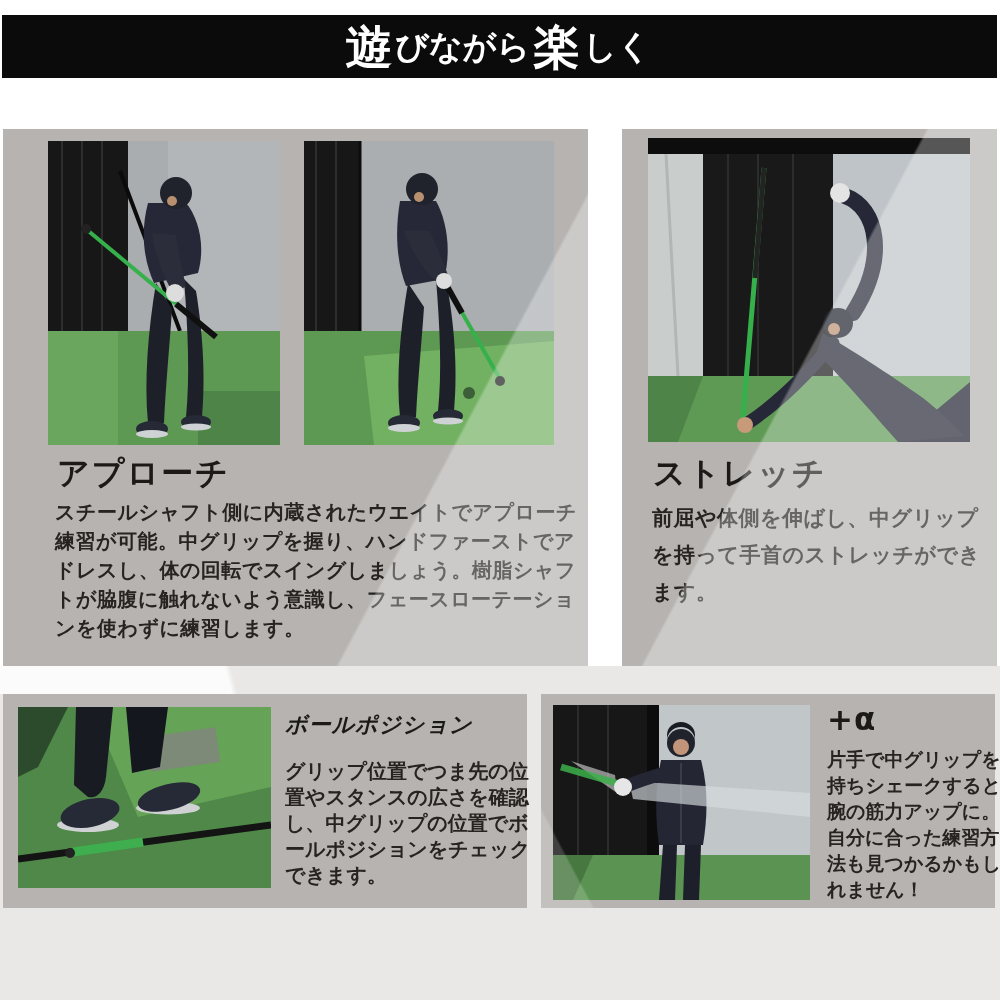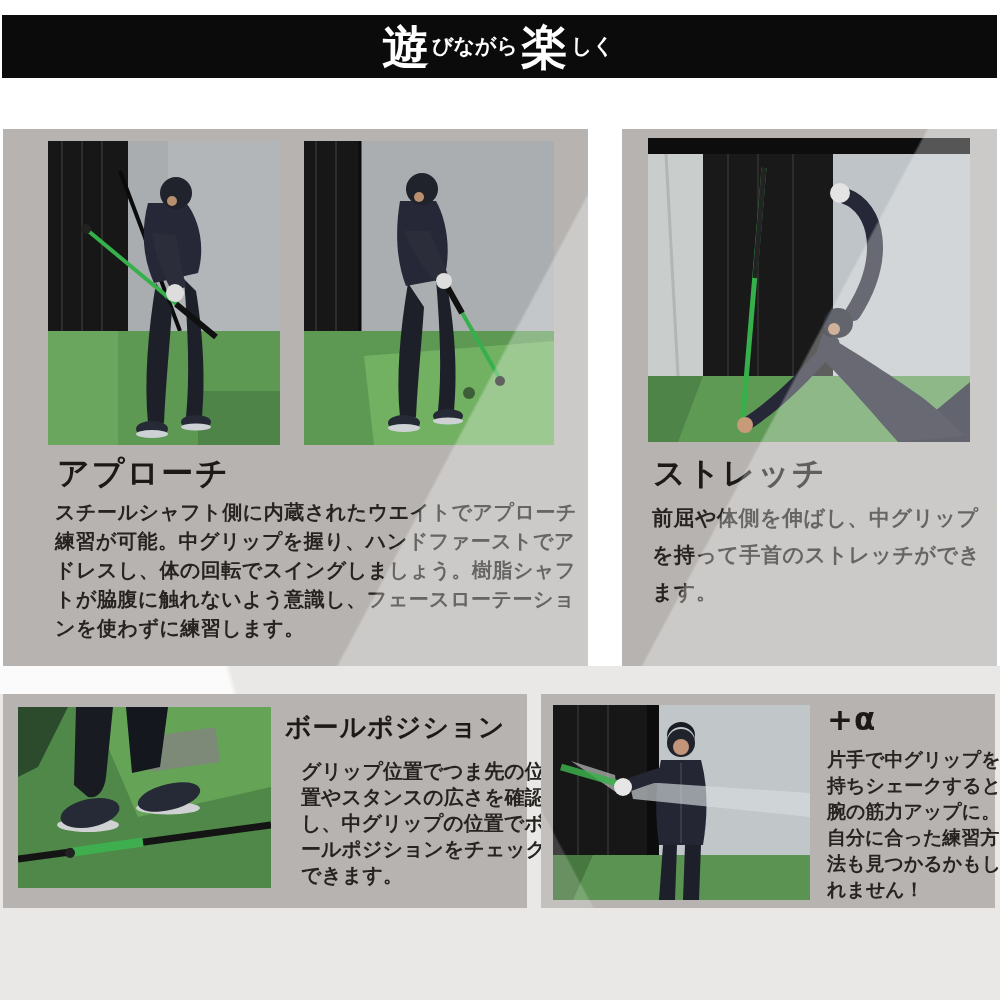--- a/index.html
+++ b/index.html
@@ -10,21 +10,21 @@
   }
   
   .lower-bg{position:absolute;left:0;top:666px;width:1000px;height:334px;background:#e9e8e7;}
   
   .gap-band{position:absolute;left:0;top:666px;width:1000px;height:28px;
     background:linear-gradient(75deg,#fbfbfb 23%,rgba(251,251,251,0) 23.6%);}
   
   .banner{position:absolute;left:2px;top:15px;width:995px;height:63px;background:#0b0b0b;
     display:flex;align-items:center;justify-content:center;color:#fff;}
   .t-lg{font-size:47px;font-weight:800;line-height:1;}
-  .t-sm{font-size:21px;font-weight:800;line-height:1;padding:0 3px;}
+  .t-sm{font-size:33px;font-weight:800;line-height:1;padding:0 3px;}
   
   .panel{position:absolute;background:#b6b3b0;}
   .panel::after{content:"";position:absolute;inset:0;pointer-events:none;}
   .panel-approach{left:3px;top:129px;width:585px;height:537px;}
   .panel-approach::after{background:linear-gradient(118deg,rgba(255,255,255,0) 71%,rgba(255,255,255,.30) 71.4%);}
   .panel-stretch{left:622px;top:129px;width:375px;height:537px;}
   .panel-stretch::after{background:linear-gradient(118deg,rgba(255,255,255,0) 46%,rgba(255,255,255,.30) 46.5%);}
   .panel-ball{left:3px;top:694px;width:524px;height:214px;}
   .panel-plus{left:541px;top:694px;width:454px;height:214px;}
   .panel-plus::after{background:linear-gradient(62deg,rgba(255,255,255,.18) 9%,rgba(255,255,255,0) 9.5%);}
@@ -36,22 +36,22 @@
   .photo-s{left:26px;top:9px;width:322px;height:304px;}
   .photo-b{left:15px;top:13px;width:253px;height:181px;}
   .photo-p{left:12px;top:11px;width:257px;height:195px;}
   
   .panel h2{position:absolute;margin:0;font-weight:700;color:#1c1a18;letter-spacing:2px;}
   .panel p{position:absolute;margin:0;font-weight:600;color:#262320;letter-spacing:.5px;}
   .panel-approach h2{left:54px;top:323px;font-size:32px;}
   .panel-approach p{left:52px;top:369px;width:535px;font-size:20px;line-height:29px;}
   .panel-stretch h2{left:31px;top:323px;font-size:32px;}
   .panel-stretch p{left:30px;top:371px;width:340px;font-size:21px;line-height:37px;}
-  .panel-ball h2{left:282px;top:16px;font-size:26px;letter-spacing:1px;}
-  .panel-ball p{left:298px;top:64px;width:248px;font-size:20px;line-height:26px;letter-spacing:0;}
+  .panel-ball h2{left:282px;top:16px;font-size:22px;letter-spacing:1px;font-style:italic;}
+  .panel-ball p{left:282px;top:64px;width:248px;font-size:20px;line-height:26px;letter-spacing:0;}
   .panel-plus h2{left:286px;top:7px;font-size:31px;letter-spacing:1px;}
   .panel-plus p{left:286px;top:52px;width:178px;font-size:19px;line-height:26px;letter-spacing:0;}
 </style>
 </head>
 <body>
 
 <div class="lower-bg"></div>
 <div class="gap-band"></div>
 
 <div class="banner">

